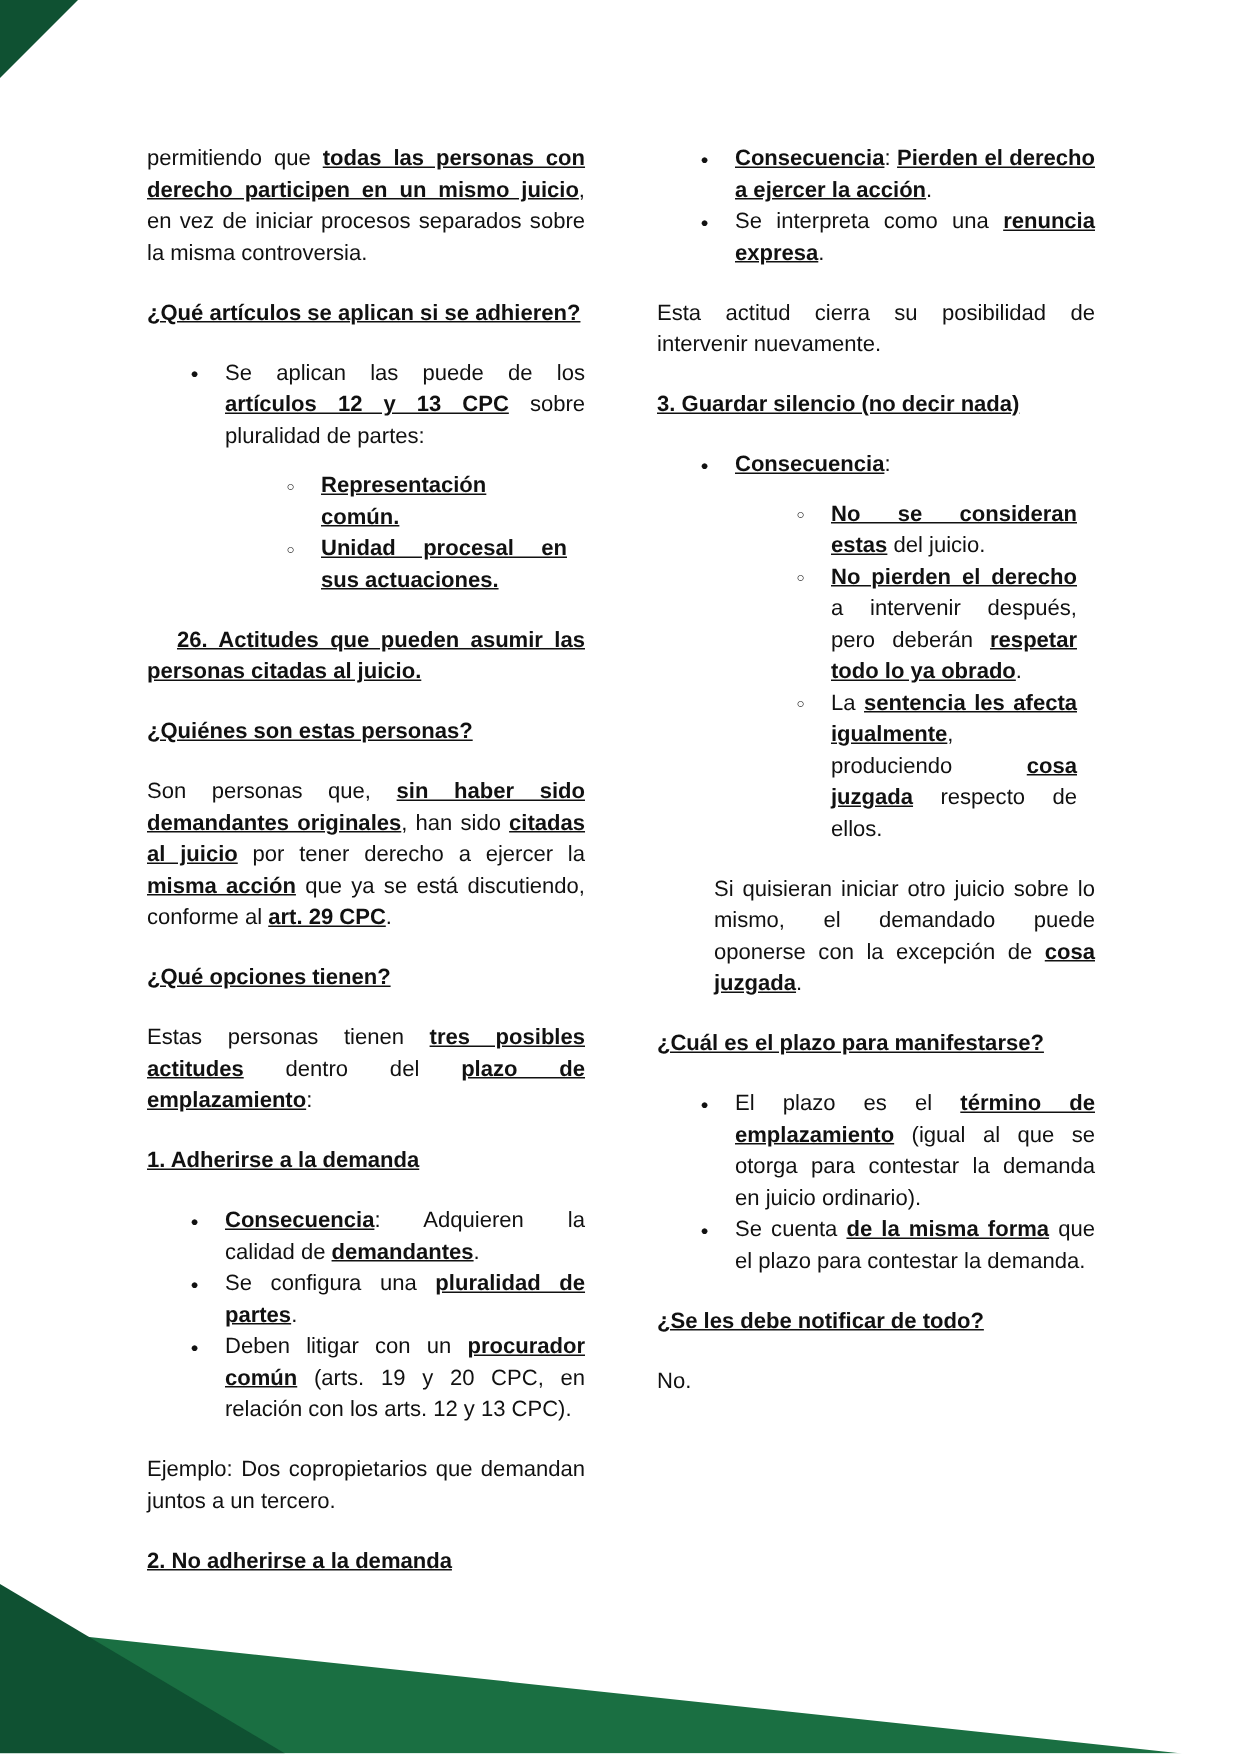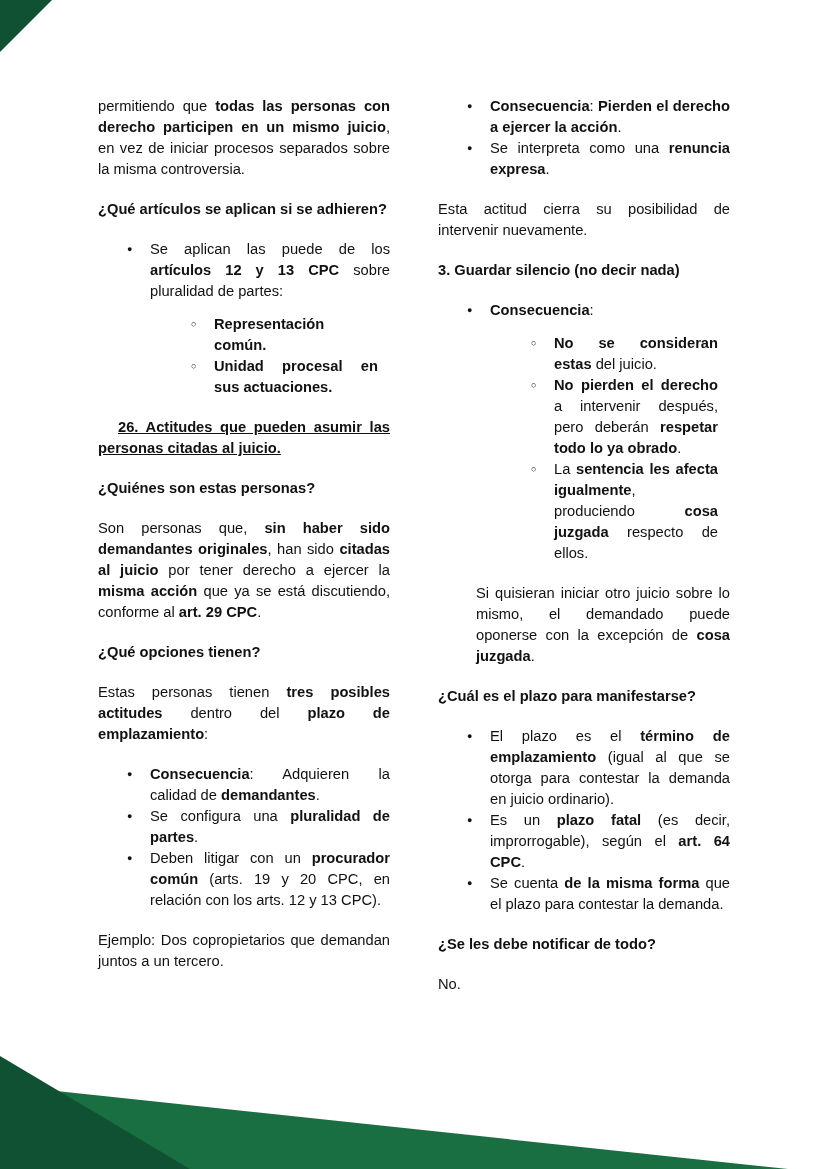--- a/index.html
+++ b/index.html
@@ -56,21 +56,21 @@
     text-align: justify;
   }
   ul.sublist > li::before {
     content: "○";
     position: absolute;
     left: 2px; top: 0;
     font-size: 9px;
     line-height: 21px;
   }
 
-  .b { font-weight: 700; }
+  .b { font-weight: 700; text-decoration: underline; }
   .u { text-decoration: underline; margin-left: 20px; }
 </style>
 </head>
 <body>
 
 <div class="page">
 
   <svg class="deco" viewBox="0 0 828 1169" preserveAspectRatio="none" aria-hidden="true">
     <polygon points="0,0 52,0 0,52" fill="#0f5132"></polygon>
     <polygon points="0,1085 788,1169 0,1169" fill="#1a6f42"></polygon>
@@ -85,46 +85,47 @@
           <li><span>Se aplican las puede de los </span><span class="b">artículos 12 y 13 CPC</span><span> sobre pluralidad de partes:</span><ul class="sublist">
               <li><span class="b">Representación común.</span></li>
               <li><span class="b">Unidad procesal en sus actuaciones.</span></li>
             </ul></li>
         </ul>
         <p class="heading"><span class="b u">26. Actitudes que pueden asumir las personas citadas al juicio.</span></p>
         <p class="heading"><span class="b">¿Quiénes son estas personas?</span></p>
         <p class="para"><span>Son personas que, </span><span class="b">sin haber sido demandantes originales</span><span>, han sido </span><span class="b">citadas al juicio</span><span> por tener derecho a ejercer la </span><span class="b">misma acción</span><span> que ya se está discutiendo, conforme al </span><span class="b">art. 29 CPC</span><span>.</span></p>
         <p class="heading"><span class="b">¿Qué opciones tienen?</span></p>
         <p class="para"><span>Estas personas tienen </span><span class="b">tres posibles actitudes</span><span> dentro del </span><span class="b">plazo de emplazamiento</span><span>:</span></p>
+        <p class="heading"><span class="b">1. Adherirse a la demanda</span></p>
         <ul class="list">
           <li><span class="b">Consecuencia</span><span>: Adquieren la calidad de </span><span class="b">demandantes</span><span>.</span></li>
           <li><span>Se configura una </span><span class="b">pluralidad de partes</span><span>.</span></li>
           <li><span>Deben litigar con un </span><span class="b">procurador común</span><span> (arts. 19 y 20 CPC, en relación con los arts. 12 y 13 CPC).</span></li>
         </ul>
         <p class="para"><span>Ejemplo: Dos copropietarios que demandan juntos a un tercero.</span></p>
+        <p class="heading"><span class="b">2. No adherirse a la demanda</span></p>
       </div>
     <div class="col">
         <ul class="list">
           <li><span class="b">Consecuencia</span><span>: </span><span class="b">Pierden el derecho a ejercer la acción</span><span>.</span></li>
           <li><span>Se interpreta como una </span><span class="b">renuncia expresa</span><span>.</span></li>
         </ul>
         <p class="para"><span>Esta actitud cierra su posibilidad de intervenir nuevamente.</span></p>
         <p class="heading"><span class="b">3. Guardar silencio (no decir nada)</span></p>
         <ul class="list">
           <li><span class="b">Consecuencia</span><span>:</span><ul class="sublist">
               <li><span class="b">No se consideran estas</span><span> del juicio.</span></li>
               <li><span class="b">No pierden el derecho</span><span> a intervenir después, pero deberán </span><span class="b">respetar todo lo ya obrado</span><span>.</span></li>
               <li><span>La </span><span class="b">sentencia les afecta igualmente</span><span>, produciendo </span><span class="b">cosa juzgada</span><span> respecto de ellos.</span></li>
             </ul></li>
         </ul>
         <p class="para indent"><span>Si quisieran iniciar otro juicio sobre lo mismo, el demandado puede oponerse con la excepción de </span><span class="b">cosa juzgada</span><span>.</span></p>
         <p class="heading"><span class="b">¿Cuál es el plazo para manifestarse?</span></p>
         <ul class="list">
           <li><span>El plazo es el </span><span class="b">término de emplazamiento</span><span> (igual al que se otorga para contestar la demanda en juicio ordinario).</span></li>
-          <li><span>Es un </span><span class="b">plazo fatal</span><span> (es decir, improrrogable), según el </span><span class="b">art. 64 CPC</span><span>.</span></li>
           <li><span>Se cuenta </span><span class="b">de la misma forma</span><span> que el plazo para contestar la demanda.</span></li>
         </ul>
         <p class="heading"><span class="b">¿Se les debe notificar de todo?</span></p>
         <p class="para"><span>No.</span></p>
       </div>
   </div>
 
 </div>
 
 </body></html>

